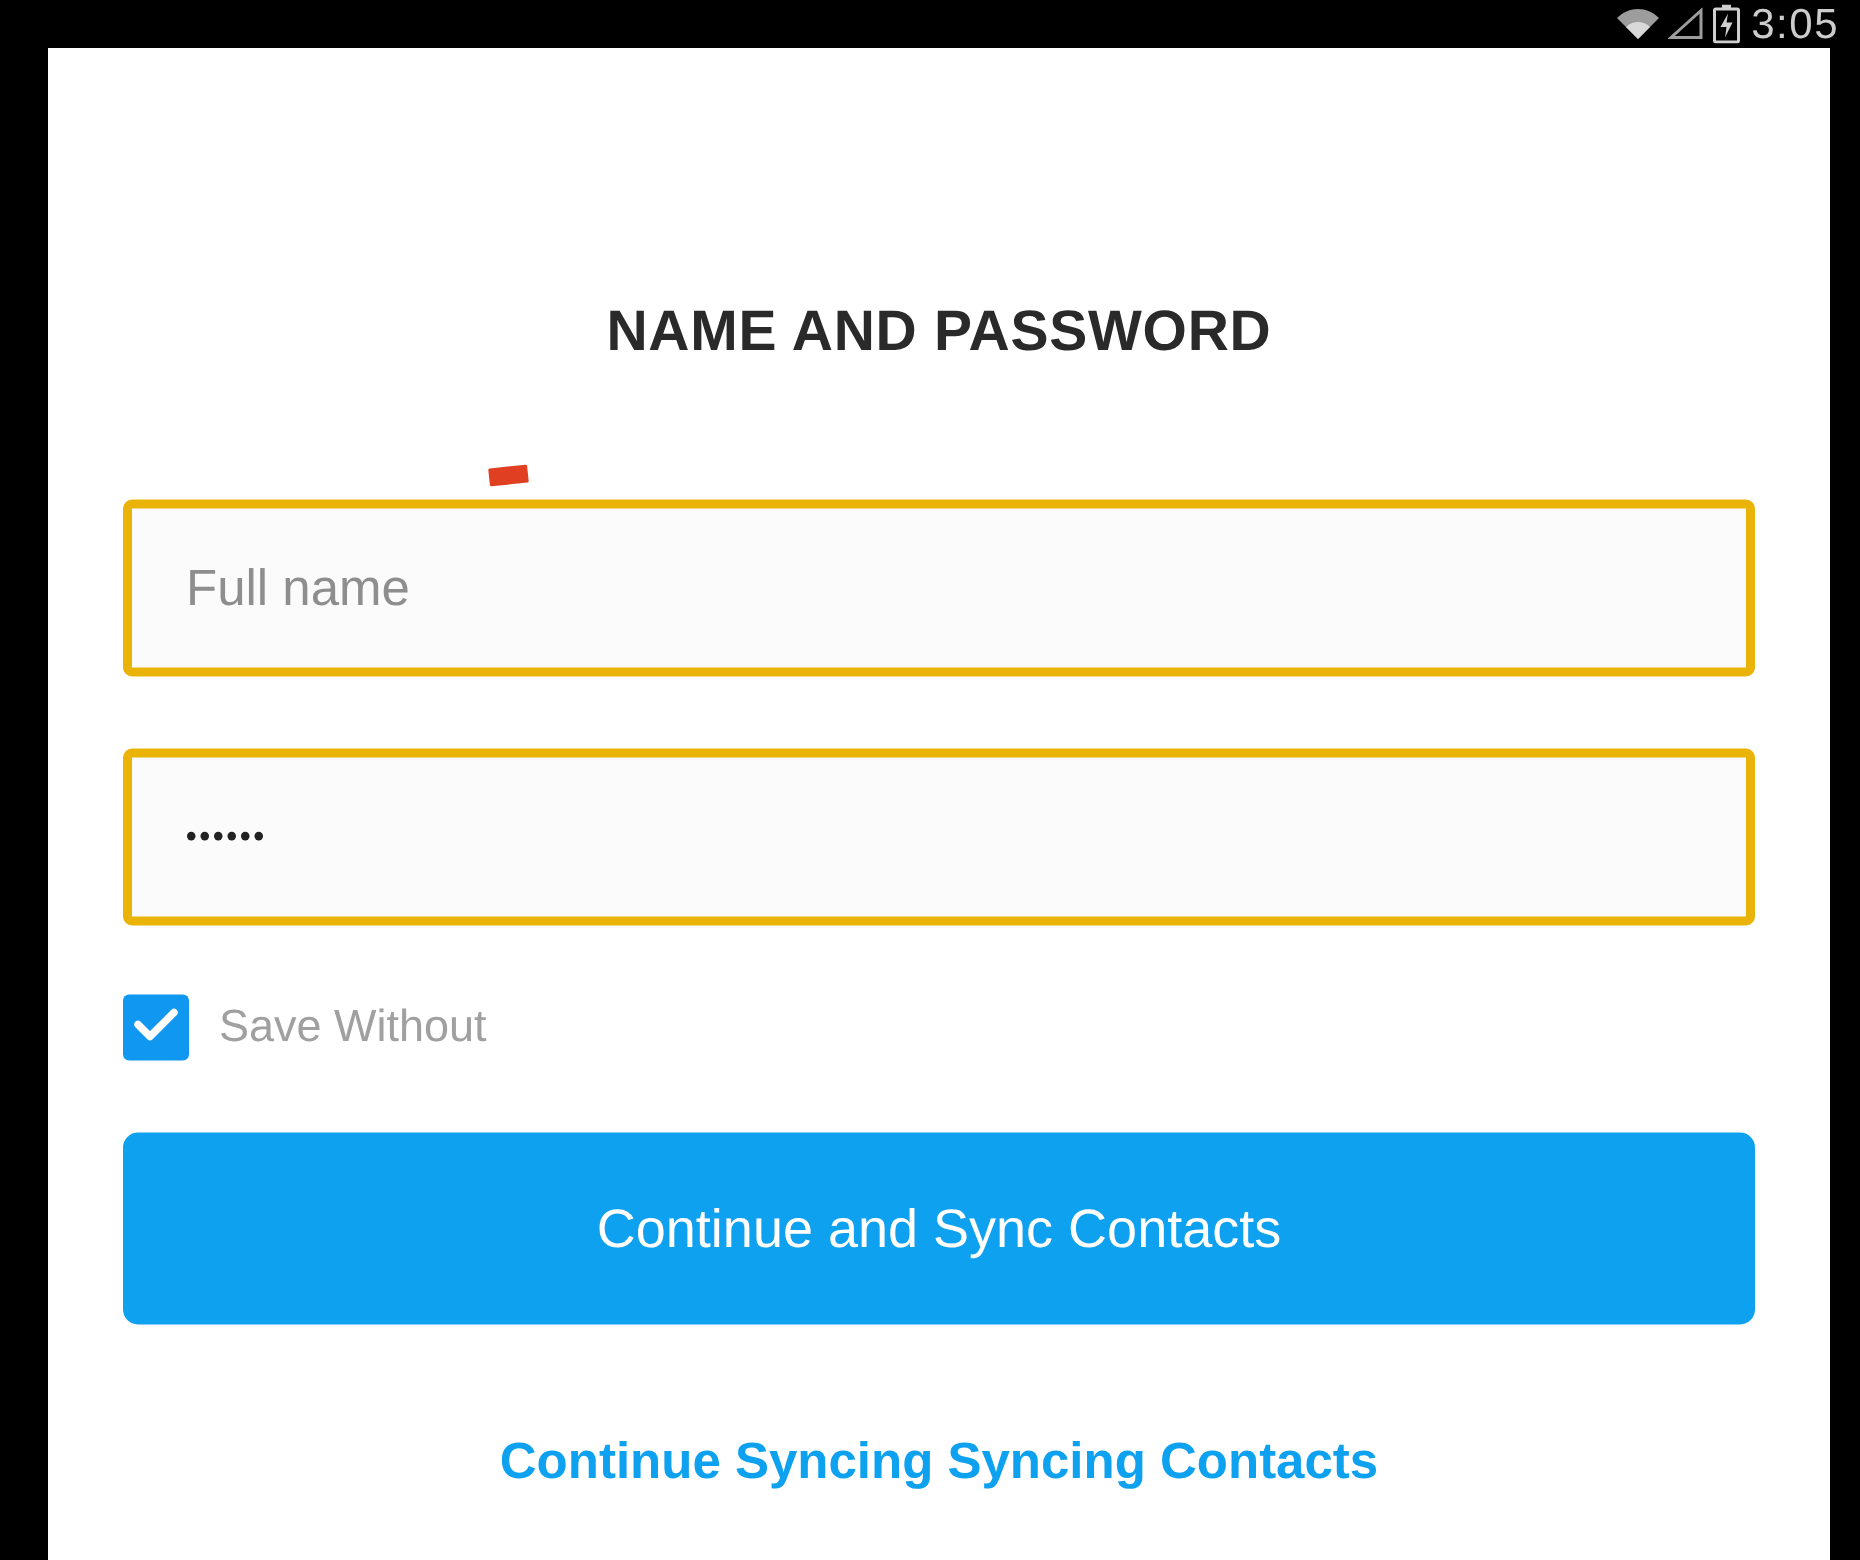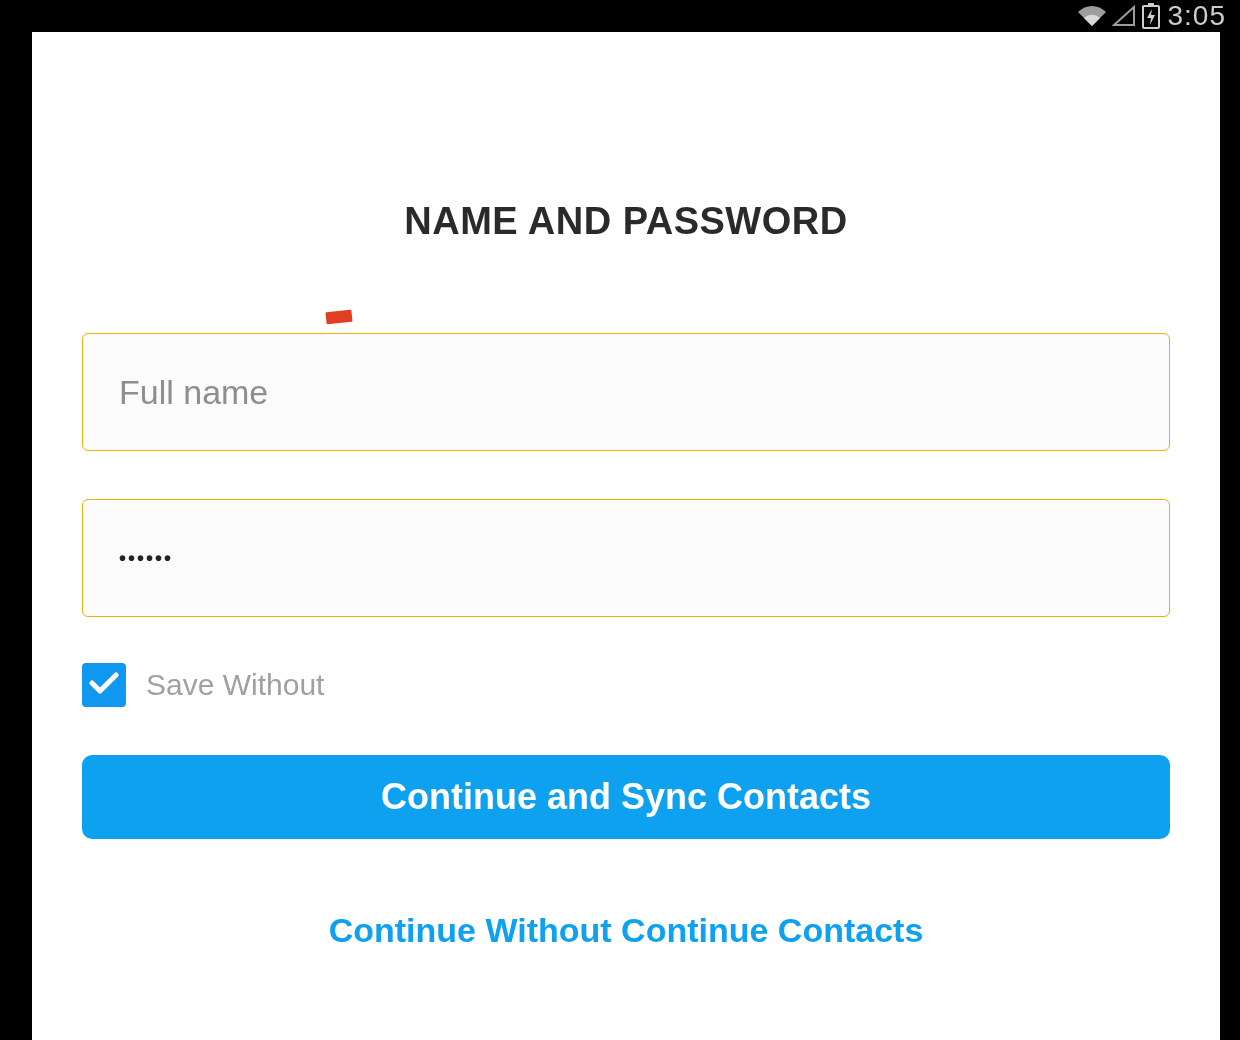--- a/index.html
+++ b/index.html
@@ -65,21 +65,21 @@
       font-size: 38px;
       font-weight: 700;
       color: #2a2a2a;
       letter-spacing: 0.5px;
       margin-top: 168px;
     }
 
     .input {
       width: 100%;
       height: 118px;
-      border: 1px solid #eab308;
+      border: 6px solid #eab308;
       border-radius: 6px;
       background: #fbfbfb;
       font-size: 34px;
       color: #222;
       padding: 0 36px;
       position: relative;
     }
     .input::placeholder { color: #8e8e8e; }
     .field-name { margin-top: 90px; }
     .field-pass { margin-top: 48px; font-family: Arial, sans-serif; letter-spacing: 2px; font-size: 20px; font-weight: 700; }
@@ -112,25 +112,25 @@
       justify-content: center;
     }
     .save-label {
       font-size: 30px;
       color: #a0a0a0;
     }
 
     .primary-btn {
       margin-top: 48px;
       width: 100%;
-      height: 84px;
+      height: 128px;
       background: #0ea1ef;
       color: #fff;
       font-size: 36px;
-      font-weight: 700;
+      font-weight: 400;
       border: none;
       border-radius: 10px;
       display: flex;
       align-items: center;
       justify-content: center;
     }
 
     .secondary-btn {
       margin-top: 72px;
       width: 100%;
@@ -197,19 +197,19 @@
           </span>
         </div>
         <span class="save-label">Save Without</span>
       </div>
 
       <button class="primary-btn">
         <span>Continue and Sync Contacts</span>
       </button>
 
       <button class="secondary-btn">
-        <span>Continue Without Continue Contacts</span>
+        <span>Continue Syncing Syncing Contacts</span>
       </button>
 
     </div>
   </div>
 
 </div>
 
 </body></html>

